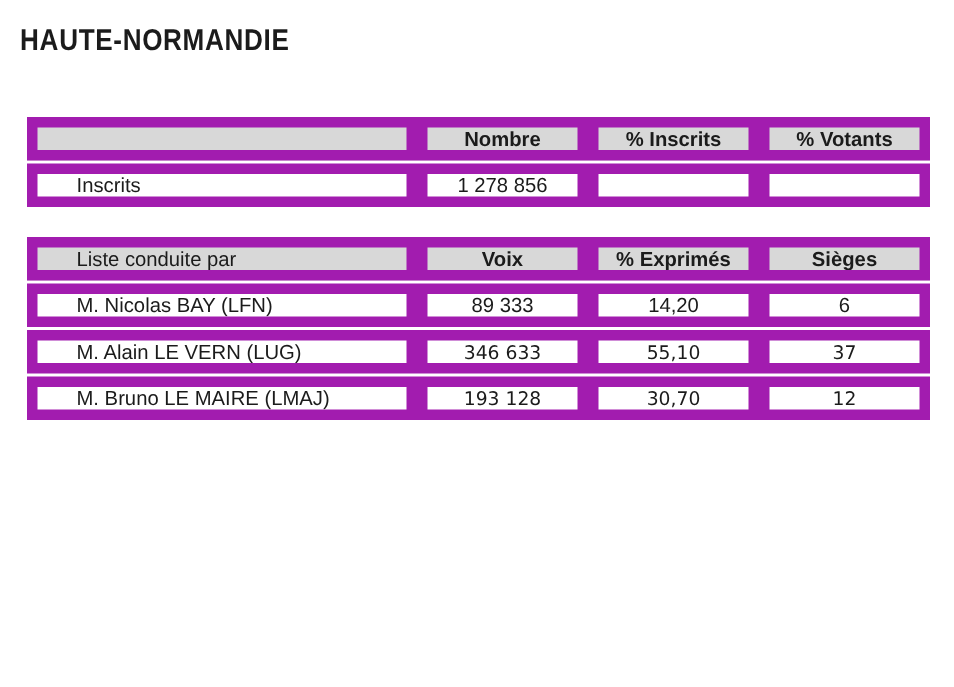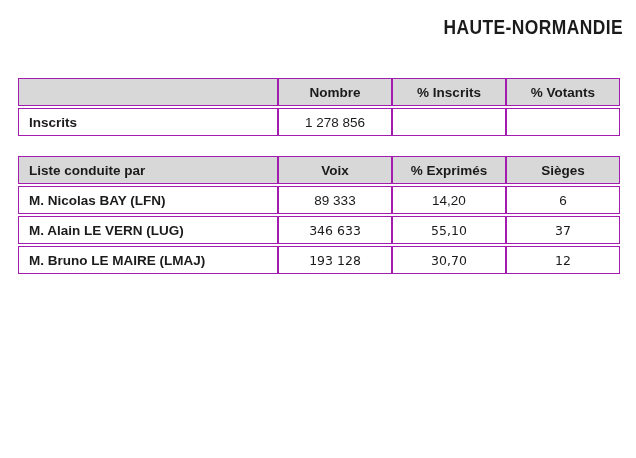--- a/index.html
+++ b/index.html
@@ -12,21 +12,21 @@
     width: 636px;
     height: 458px;
     font-family: "Liberation Sans", sans-serif;
     color: #1b1b1b;
     overflow: hidden;
   }
   .page { width: 636px; height: 458px; }
 
   .title {
     margin: 16px 0 0 0;
-    text-align: right;
+    text-align: left;
     font-size: 20px;
     font-weight: bold;
     letter-spacing: 0.5px;
   }
   .title .condense {
     display: inline-block;
     transform: scaleX(0.87);
     transform-origin: center;
     white-space: nowrap;
   }
@@ -35,38 +35,38 @@
     border-collapse: separate;
     border-spacing: 0 2px;
     table-layout: fixed;
     width: 602px;
     margin-left: 18px;
   }
   .tbl-1 { margin-top: 37px; }
   .tbl-2 { margin-top: 16px; }
 
   table.tbl th, table.tbl td {
-    border: 1px solid #a21caf;
+    border: 7px solid #a21caf;
     height: 28px;
     padding: 0 4px;
     font-size: 13.5px;
     text-align: center;
     vertical-align: middle;
     overflow: hidden;
     white-space: nowrap;
     margin-top: 10px;
   }
   table.tbl th {
     background: #d8d8d8;
     font-weight: bold;
   }
   table.tbl .lbl {
     text-align: left;
-    padding-left: 10px;
-    font-weight: bold;
+    padding-left: 26px;
+    font-weight: normal;
   }
   table.tbl td.num { font-weight: normal; }
   
   table.tbl td.alt {
     font-family: "DejaVu Sans", sans-serif;
     font-size: 12.5px;
   }
 
   .section-title {
     margin: 24px 0 0 18px;

